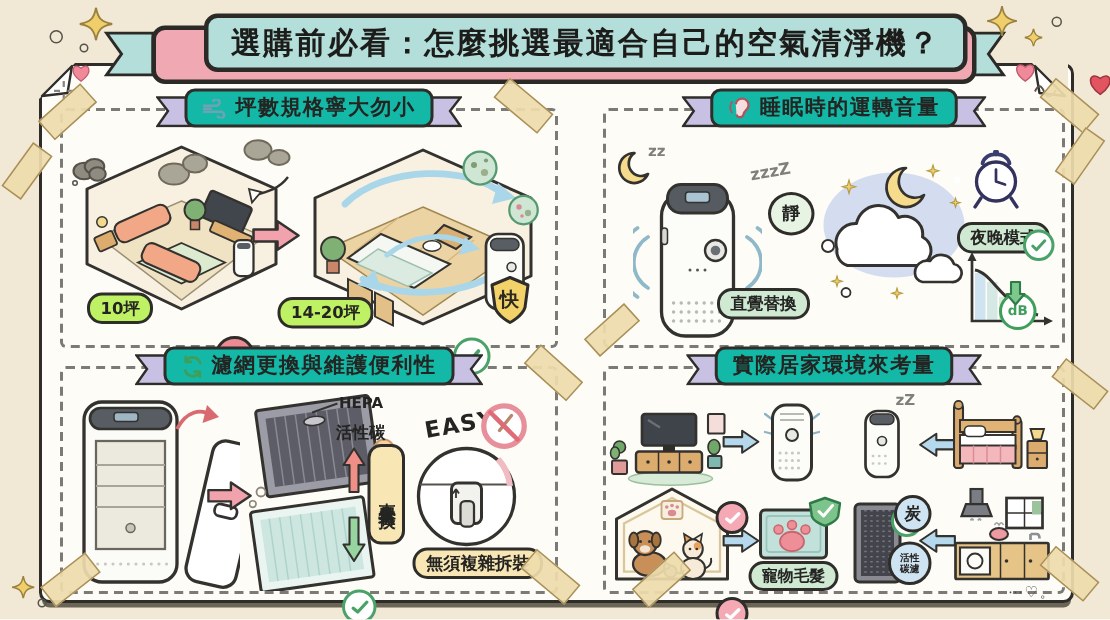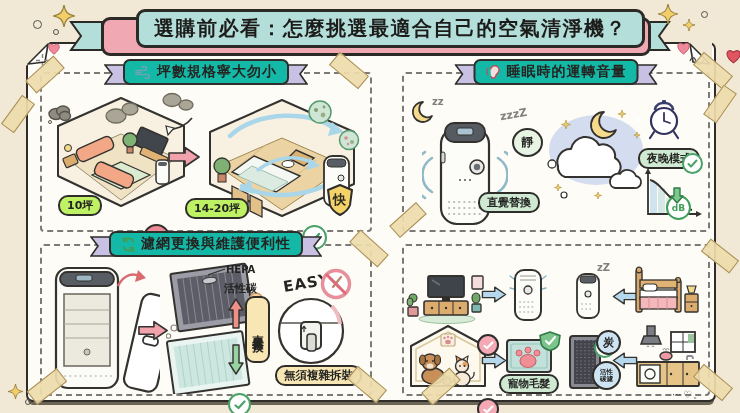--- a/index.html
+++ b/index.html
@@ -393,20 +393,31 @@
       <path d="M4,27 H66" stroke="#55524a" stroke-width="1.4"></path>
       <path d="M56,10 a32,32 0 0 1 8,18" stroke="#f0bcc2" stroke-width="4" fill="none"></path>
       <rect x="25" y="26" width="20" height="27" rx="4" fill="#f2f2ee" stroke="#33322f" stroke-width="2"></rect>
       <rect x="31" y="38" width="9" height="17" rx="3" fill="#dcdcd6" stroke="#33322f" stroke-width="1.5"></rect>
       <path d="M28,36 V30 M28,30 l-2,3 M28,30 l2,3" stroke="#33322f" stroke-width="1.2" fill="none"></path>
     </svg>
     <div class="pill yellow" style="left:233px;top:119px;font-size:11.5px">無須複雜拆裝</div>
   </section>
 
   <section class="panel p4">
+    <div class="head">
+      <svg class="tail l" width="26" height="21">
+          <polygon points="25,1 1,1 8,10 1,20 25,20" fill="#c8c1e3" stroke="#2e2d2a" stroke-width="1.6"></polygon>
+        </svg>
+      <svg class="tail r" width="26" height="21">
+          <polygon points="1,1 25,1 18,10 25,20 1,20" fill="#c8c1e3" stroke="#2e2d2a" stroke-width="1.6"></polygon>
+        </svg>
+      <div class="head-pill">
+          <span>實際居家環境來考量</span>
+        </div>
+    </div>
 
     <svg class="svgabs" style="left:2px;top:18px" width="82" height="60" viewBox="0 0 82 60">
       <ellipse cx="41" cy="55" rx="28" ry="4.5" fill="#d8ead8" stroke="#9cc09c" stroke-width="1"></ellipse>
       <rect x="18" y="37" width="44" height="14" rx="2" fill="#dcab6e" stroke="#33322f" stroke-width="1.6"></rect>
       <path d="M33,37 V51 M47,37 V51" stroke="#33322f" stroke-width="1"></path>
       <circle cx="26" cy="44" r="1.2" fill="#33322f"></circle>
         <circle cx="40" cy="44" r="1.2" fill="#33322f"></circle>
         <circle cx="54" cy="44" r="1.2" fill="#33322f"></circle>
       <rect x="22" y="12" width="36" height="21" rx="2" fill="#3f444b" stroke="#33322f" stroke-width="1.8"></rect>
       <path d="M26,16 l8,5" stroke="#6a7078" stroke-width="1.5"></path>

